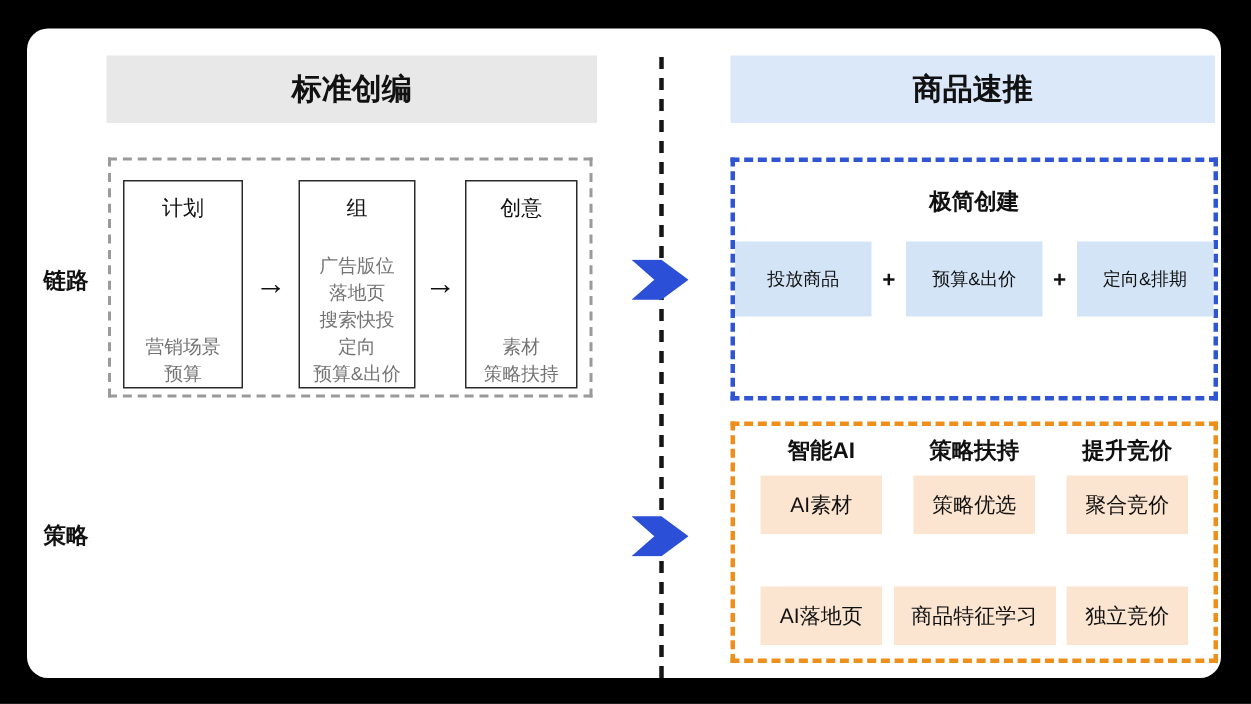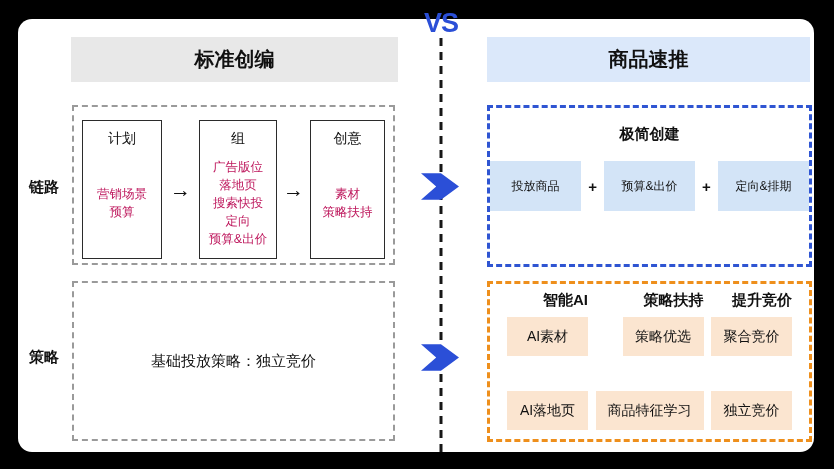--- a/index.html
+++ b/index.html
@@ -46,23 +46,23 @@
   }
   .inner-box {
     position: absolute; top: 13px; height: 139px;
     border: 1.5px solid #2b2b2b; background: #fff;
     display: flex; flex-direction: column; align-items: center;
   }
   .inner-box .ib-title {
     margin-top: 9px; font-size: 14px; font-weight: 500; color: #111;
   }
   .inner-box .ib-content {
-    flex: 1; display: flex; flex-direction: column; justify-content: center;
+    flex: 1; display: flex; flex-direction: column; justify-content: flex-end;
     align-items: center; text-align: center;
-    font-size: 12.5px; line-height: 18px; color: #be185d; width: 100%;
+    font-size: 12.5px; line-height: 18px; color: #737373; width: 100%;
   }
   .box-plan     { left: 8px;   width: 80px; }
   .box-group    { left: 125px; width: 78px; }
   .box-creative { left: 236px; width: 75px; }
   .flow-arrow {
     position: absolute; top: 71px; height: 24px;
     display: flex; align-items: center; justify-content: center;
     font-size: 21px; font-weight: 700; color: #111;
   }
   .flow-arrow.f1 { left: 88px;  width: 37px; }
@@ -92,36 +92,35 @@
     display: flex; align-items: center; justify-content: center;
     font-size: 12px; color: #111;
   }
   .plus { font-size: 15px; font-weight: 700; color: #111; padding: 0 1px; }
 
   .boost-group {
     position: absolute; left: 487px; top: 281px; width: 325px; height: 161px;
     border: 3px dashed #EE8F1C;
     display: flex; justify-content: space-between; padding: 7px 17px 0 17px;
   }
-  .boost-col { display: flex; flex-direction: column; align-items: flex-end; }
+  .boost-col { display: flex; flex-direction: column; align-items: center; }
   .boost-hdr { font-size: 15px; font-weight: 700; color: #111; height: 21px; }
   .chip-orange {
     margin-top: 5px; height: 39px; min-width: 81px; padding: 0 12px;
     background: #FBE5D0; display: flex; align-items: center; justify-content: center;
     font-size: 14px; color: #111; white-space: nowrap;
   }
   .chip-orange.second { margin-top: 35px; }
 </style>
 </head>
 <body>
 
 <div class="stage">
   <div class="panel"></div>
 
-  <div class="vs">VS</div>
   <svg class="divider" width="6" height="414">
     <line x1="3" y1="0" x2="3" y2="414" stroke="#161616" stroke-width="3" stroke-dasharray="8 6"></line>
   </svg>
   <svg class="chev c1" viewBox="0 0 40 28">
     <polygon points="0,0 21,0 40,14 21,28 0,28 16,14" fill="#2B4FD7"></polygon>
   </svg>
   <svg class="chev c2" viewBox="0 0 40 28">
     <polygon points="0,0 21,0 40,14 21,28 0,28 16,14" fill="#2B4FD7"></polygon>
   </svg>
 
@@ -153,23 +152,20 @@
     <div class="flow-arrow f2">→</div>
     <div class="inner-box box-creative">
       <div class="ib-title">创意</div>
       <div class="ib-content">
         <div>素材</div>
         <div>策略扶持</div>
       </div>
     </div>
   </div>
 
-  <div class="strategy-group">
-    <div>基础投放策略：独立竞价</div>
-  </div>
 
   <div class="simple-group">
     <div class="simple-title">极简创建</div>
     <div class="simple-row">
       <div class="chip-blue">投放商品</div>
       <div class="plus">+</div>
       <div class="chip-blue">预算&amp;出价</div>
       <div class="plus">+</div>
       <div class="chip-blue">定向&amp;排期</div>
     </div>

